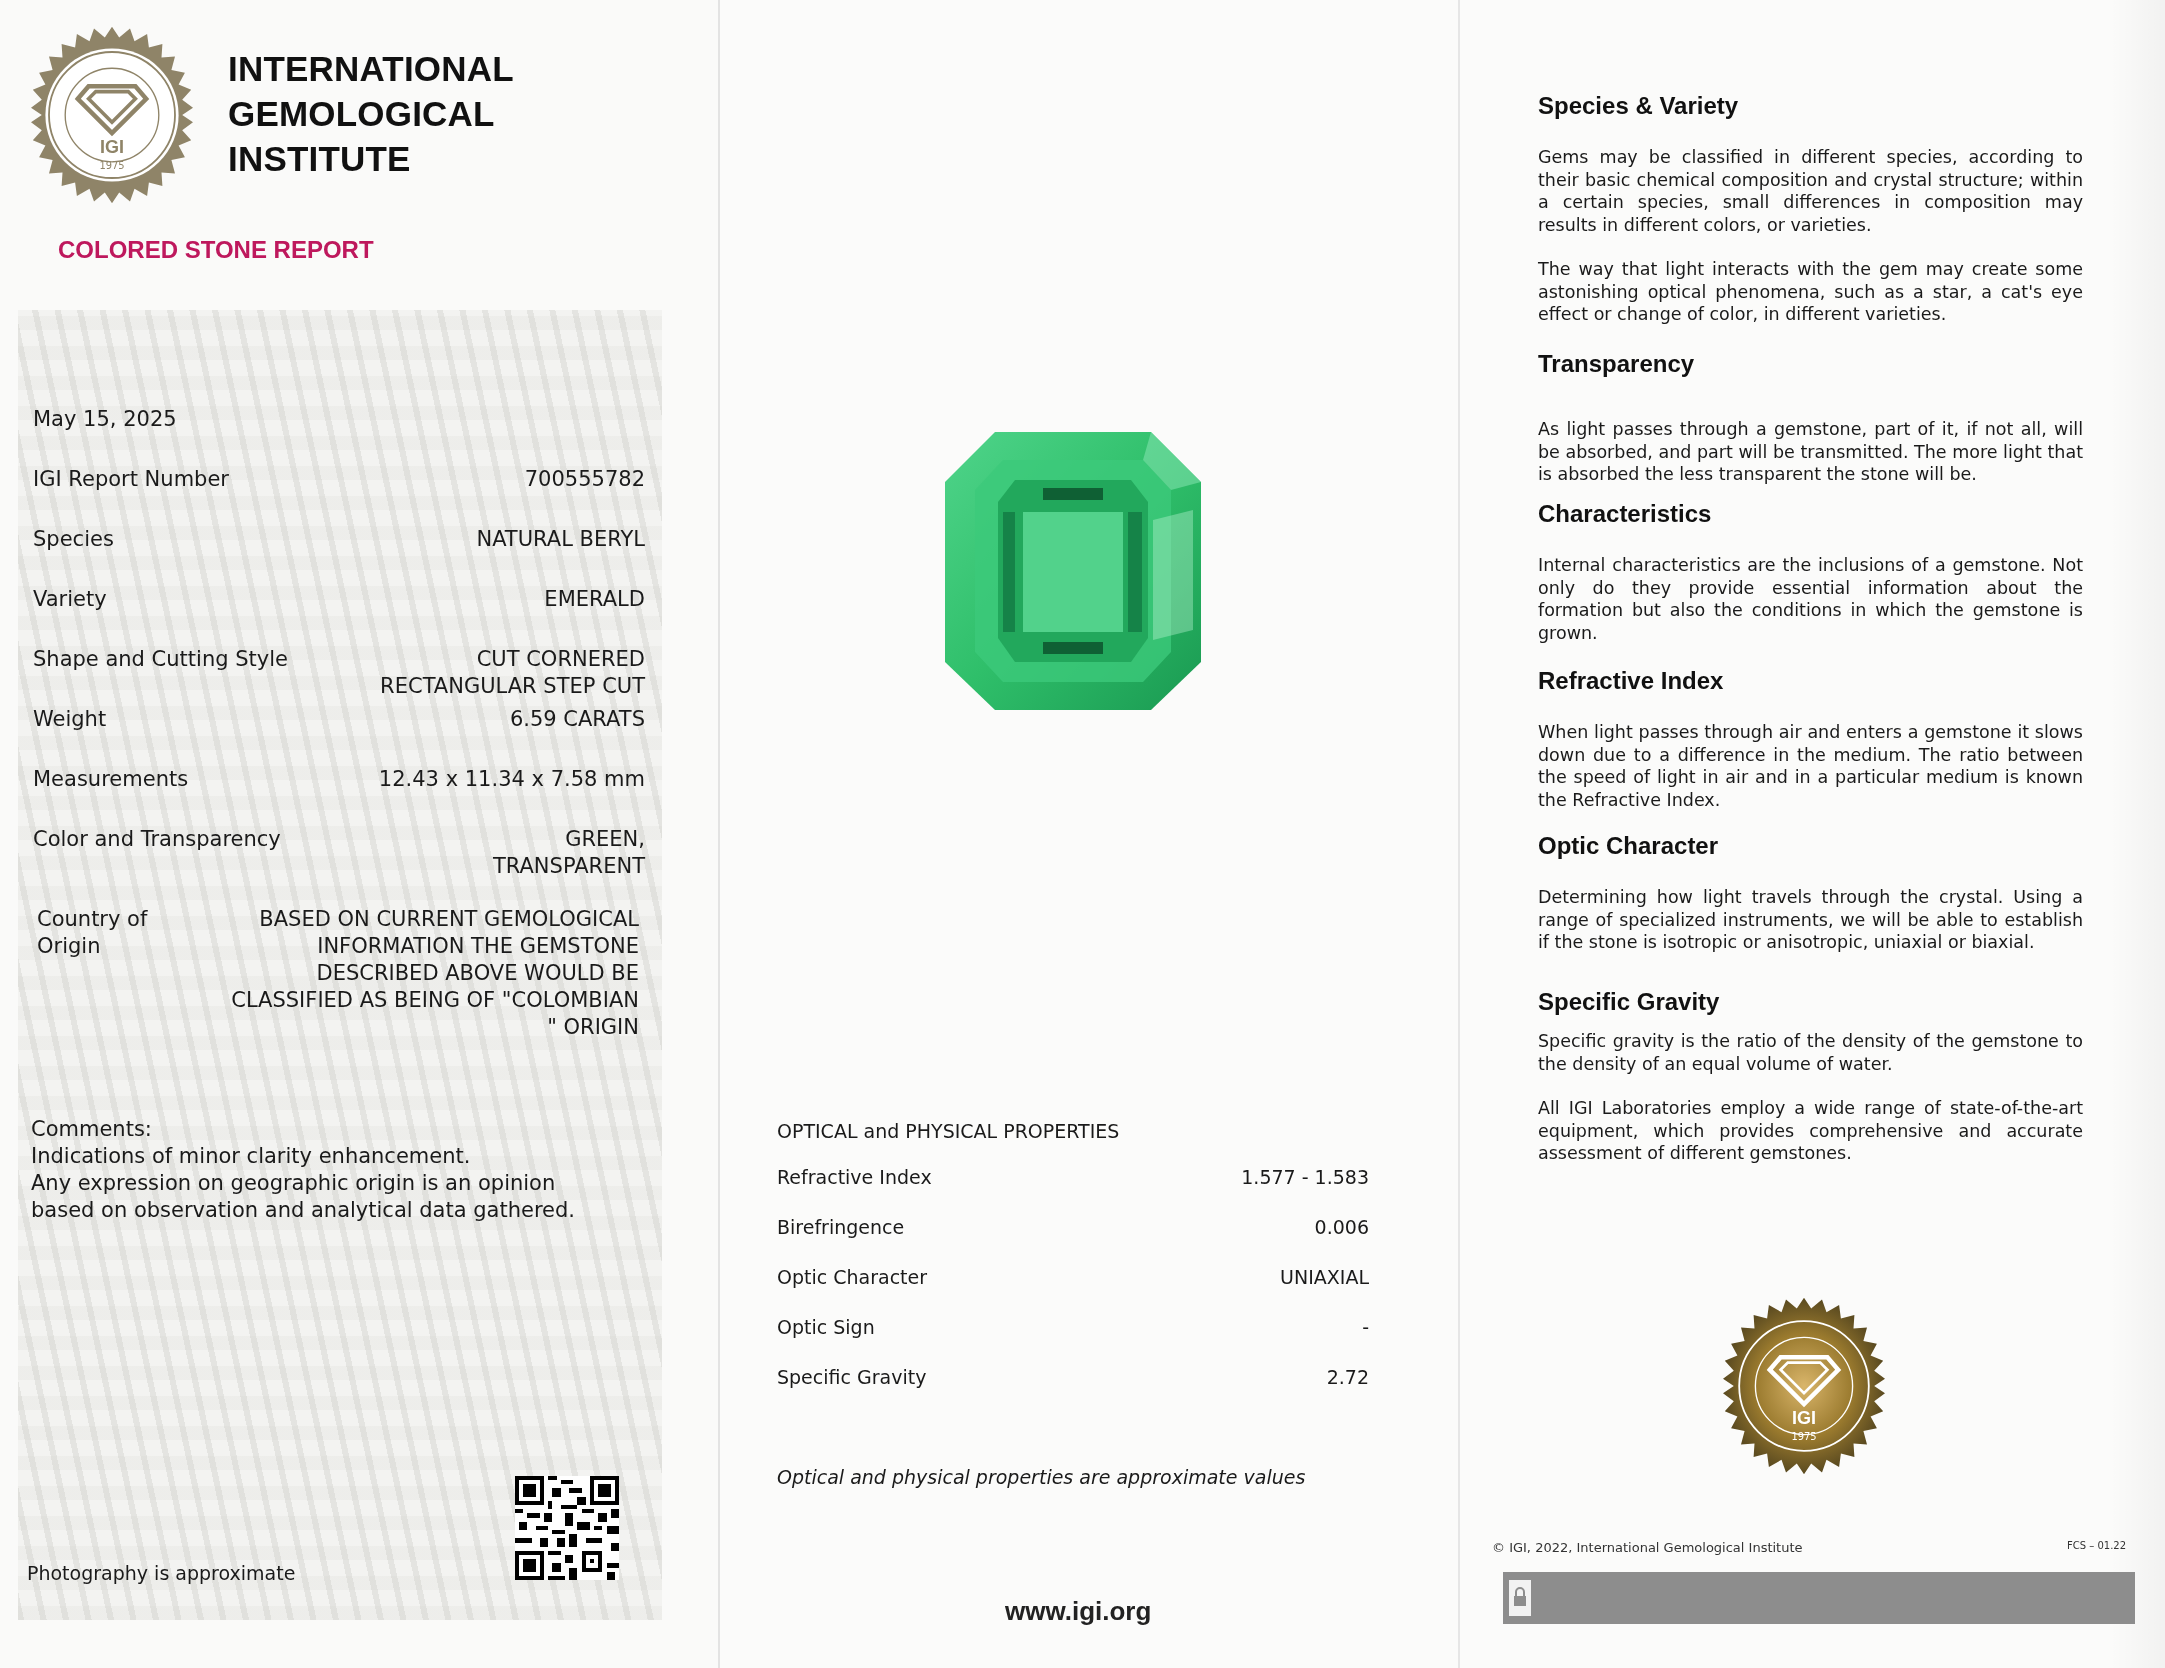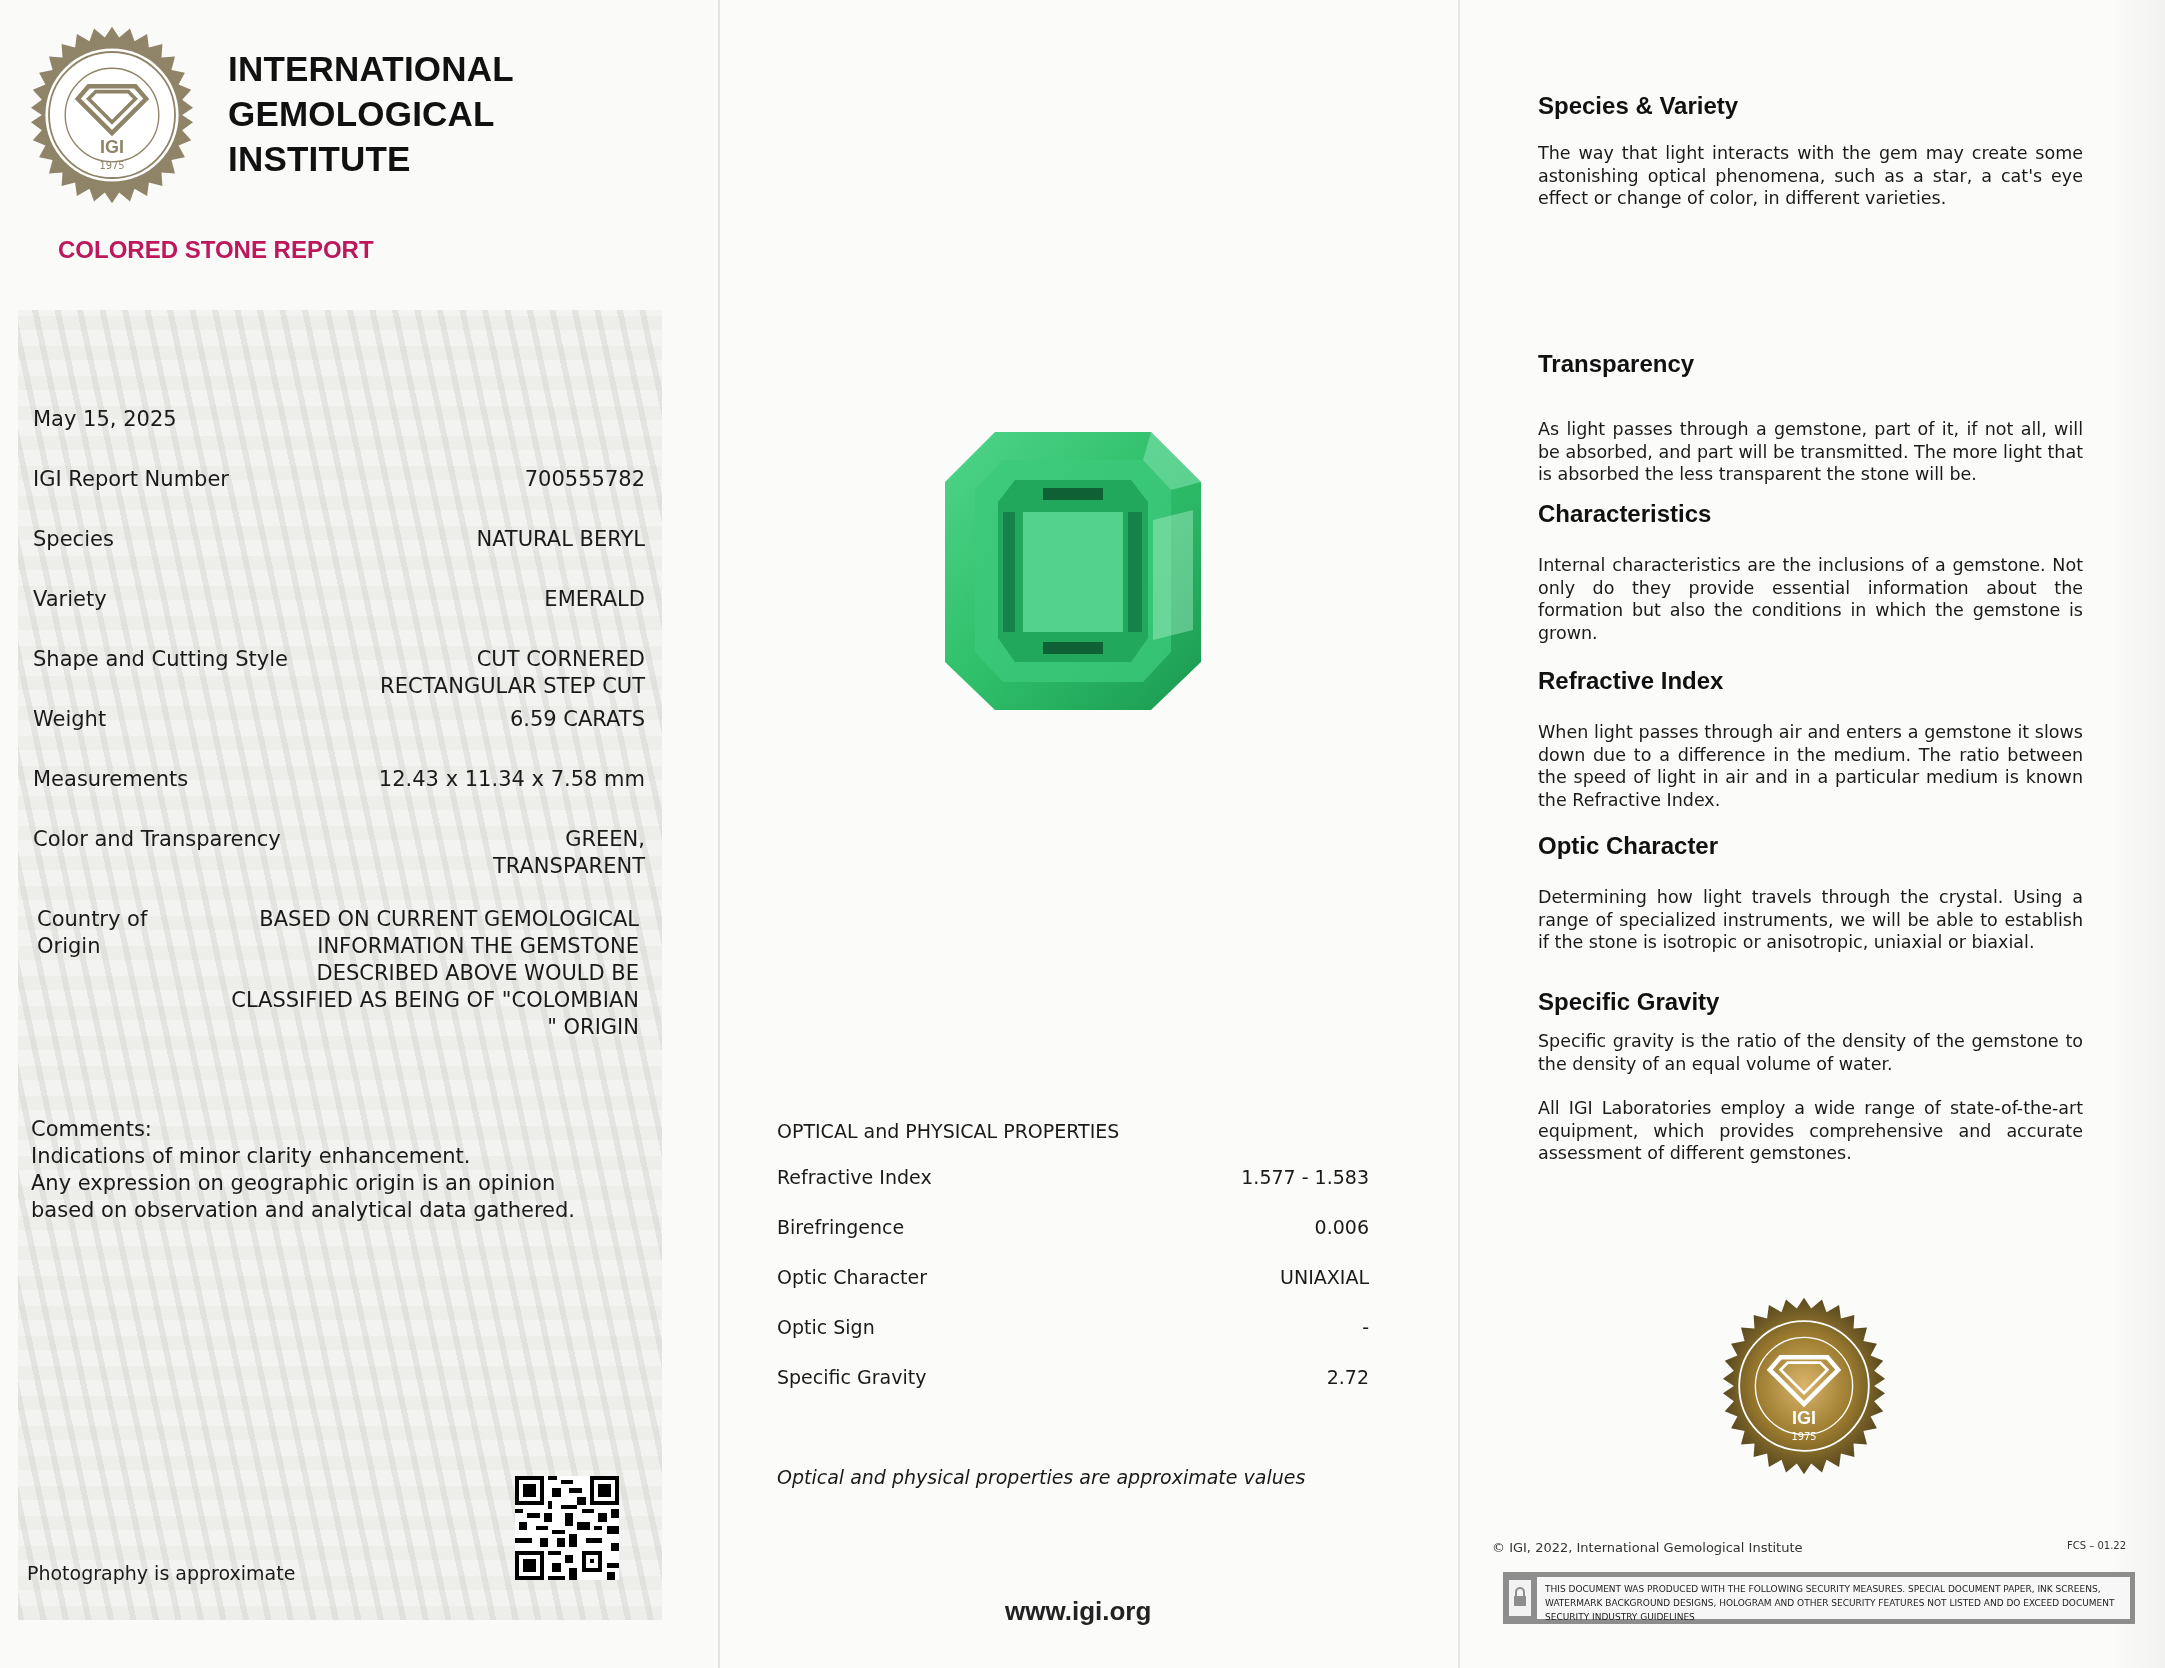--- a/index.html
+++ b/index.html
@@ -243,20 +243,21 @@
   </div>
 </div>
 
 <div class="approx-note">Optical and physical properties are approximate values</div>
 <div class="site">www.igi.org</div>
 
 <div id="panel-right" class="panel"></div>
 
 <div class="info" style="top:92px">
   <h3>Species &amp; Variety</h3>
+  <p style="margin-top:26px">Gems may be classified in different species, according to their basic chemical composition and crystal structure; within a certain species, small differences in composition may results in different colors, or varieties.</p>
   <p style="margin-top:22px">The way that light interacts with the gem may create some astonishing optical phenomena, such as a star, a cat's eye effect or change of color, in different varieties.</p>
 </div>
 <div class="info" style="top:350px">
   <h3>Transparency</h3>
   <p style="margin-top:40px">As light passes through a gemstone, part of it, if not all, will be absorbed, and part will be transmitted. The more light that is absorbed the less transparent the stone will be.</p>
 </div>
 <div class="info" style="top:500px">
   <h3>Characteristics</h3>
   <p style="margin-top:26px">Internal characteristics are the inclusions of a gemstone. Not only do they provide essential information about the formation but also the conditions in which the gemstone is grown.</p>
 </div>
@@ -292,14 +293,13 @@
 </svg>
 
 <div class="copyright">© IGI, 2022, International Gemological Institute</div>
 <div class="formcode">FCS – 01.22</div>
 <div class="security">
   <svg class="lock" viewBox="0 0 22 36">
     <rect x="0" y="0" width="22" height="36" fill="#f2f2f2"></rect>
     <rect x="5" y="16" width="12" height="10" fill="#8d8d8d"></rect>
     <path d="M7 16 V12 A4 4 0 0 1 15 12 V16" fill="none" stroke="#8d8d8d" stroke-width="2"></path>
   </svg>
-  <div class="sec-text">THIS DOCUMENT WAS PRODUCED WITH THE FOLLOWING SECURITY MEASURES. SPECIAL DOCUMENT PAPER, INK SCREENS, WATERMARK BACKGROUND DESIGNS, HOLOGRAM AND OTHER SECURITY FEATURES NOT LISTED AND DO EXCEED DOCUMENT SECURITY INDUSTRY GUIDELINES</div>
 </div>
 
 </body></html>

